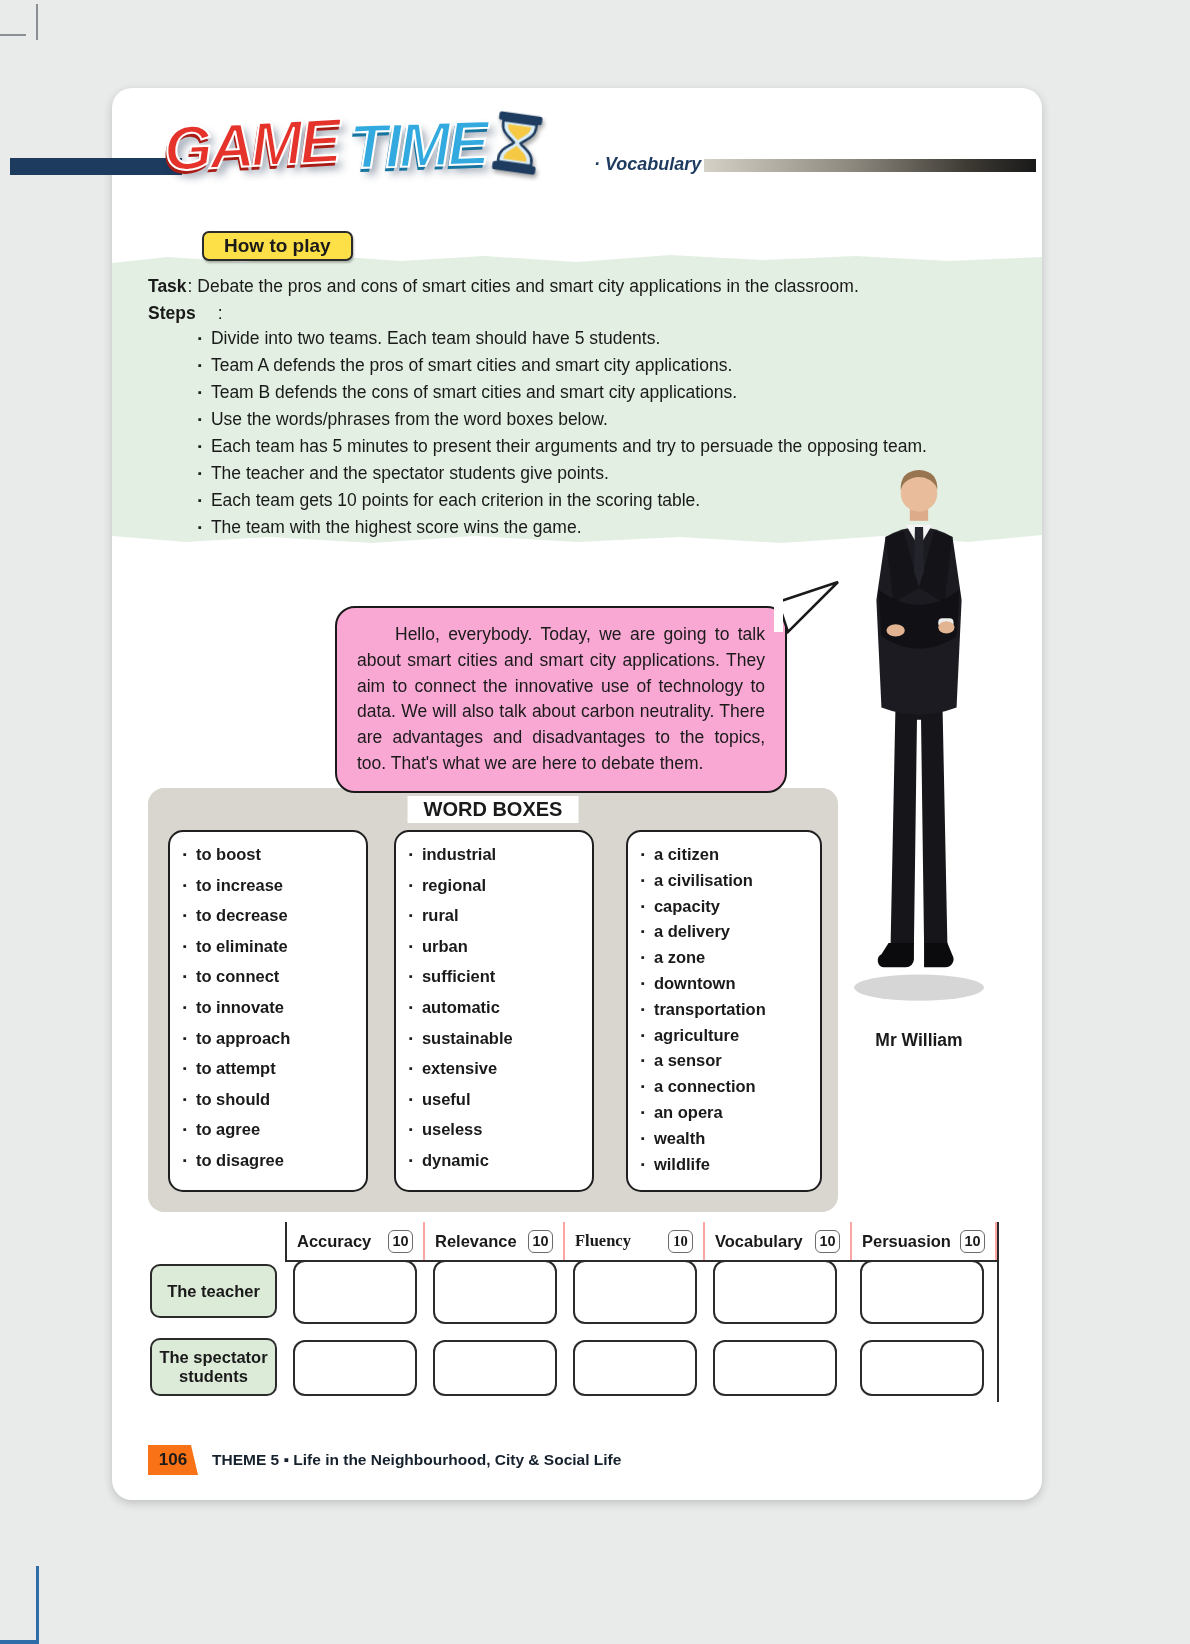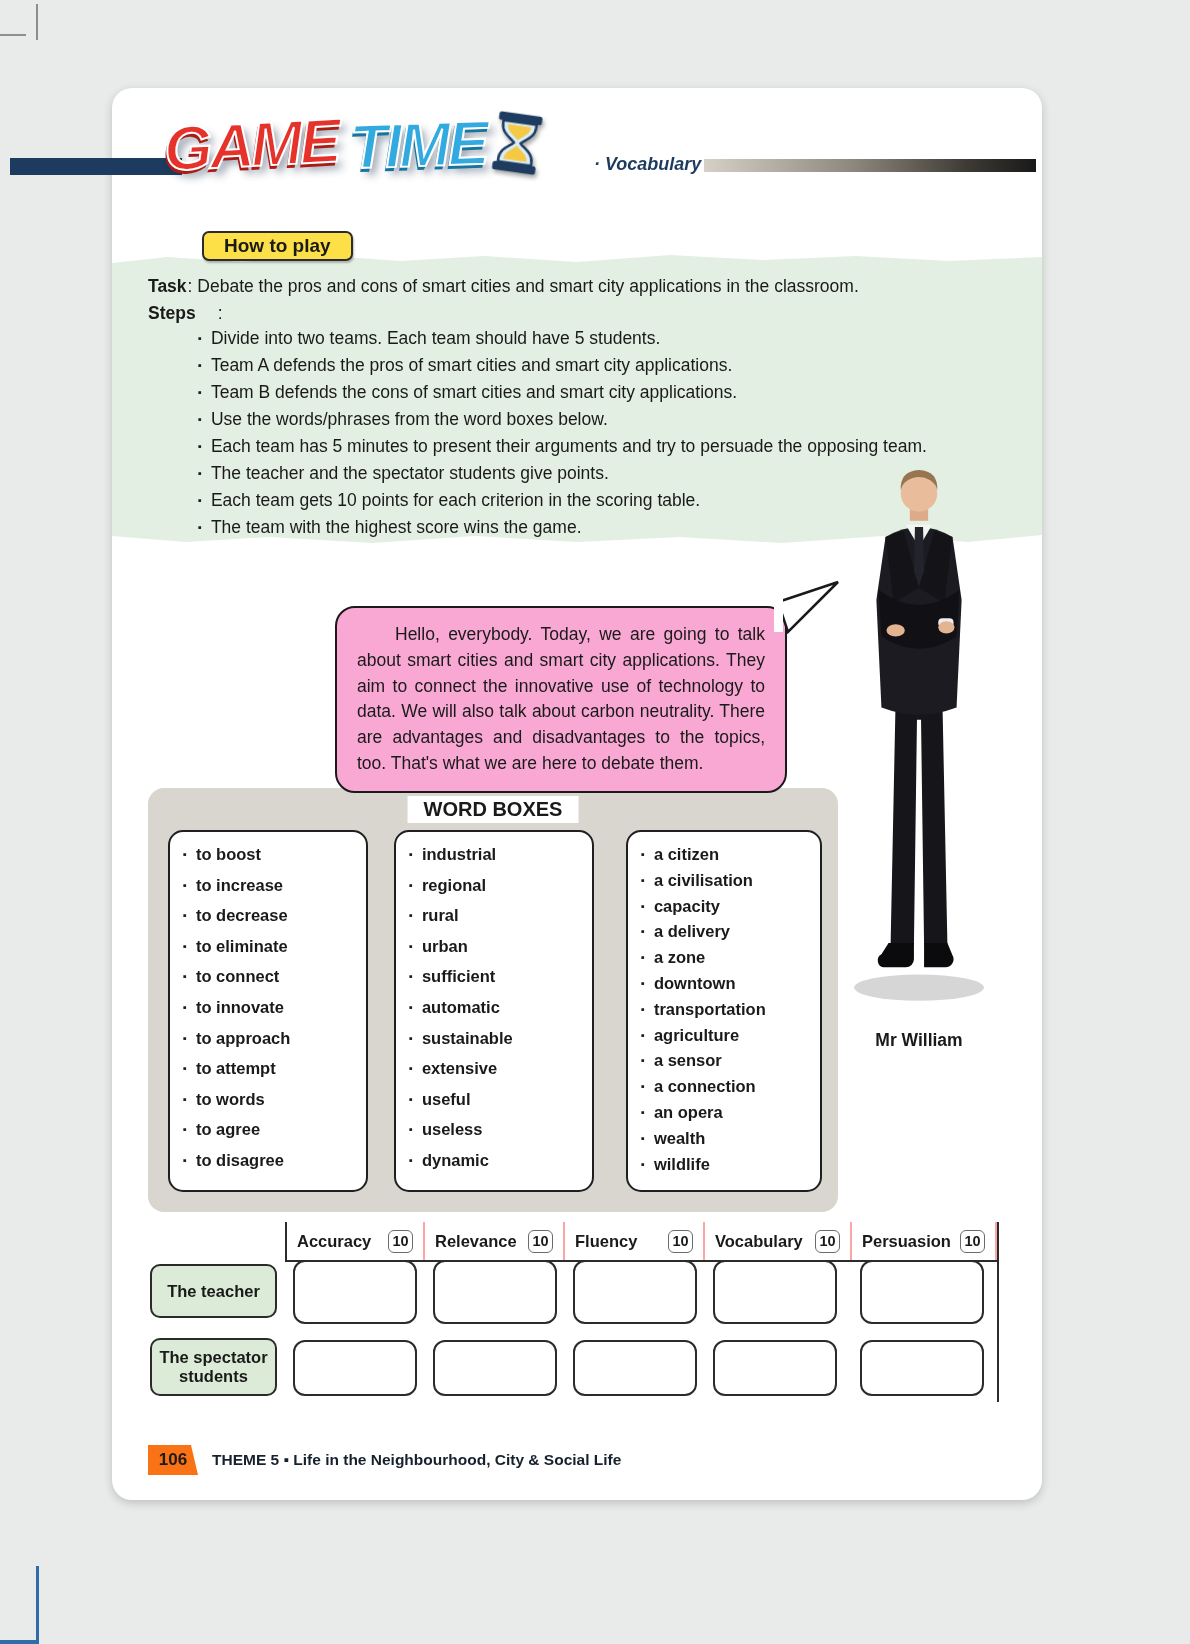--- a/index.html
+++ b/index.html
@@ -121,21 +121,21 @@
 
   
   .score-head {
     position:absolute; top:1134px; height:38px; z-index:2;
     display:flex; align-items:center; justify-content:space-between;
     padding:0 10px; font-weight:bold; font-size:16.5px;
     border-right:2px solid #fca5a5;
   }
   .sh0 { left:173px; width:140px; border-left:2px solid #2b2b2b; }
   .sh1 { left:313px; width:140px; }
-  .sh2 { left:453px; width:140px; }
+  .sh2 { left:453px; width:140px;font-family:Liberation Serif, serif; }
   .sh3 { left:593px; width:147px; }
   .sh4 { left:740px; width:145px; }
   .badge10 {
     min-width:25px; height:23px; border:1.6px solid #6b6b6b; border-radius:6px;
     display:flex; align-items:center; justify-content:center;
     font-weight:bold; font-size:14.5px; background:#fff; margin-left:6px;
   }
   .head-rule { position:absolute; left:173px; top:1172px; width:712px; border-top:2px solid #2b2b2b; }
   .right-rule { position:absolute; left:885px; top:1134px; height:180px; border-left:2px solid #2b2b2b; }
   .row-label {
@@ -306,21 +306,21 @@
         <li>
             <span class="bullet">▪</span>
             <span>to approach</span>
           </li>
         <li>
             <span class="bullet">▪</span>
             <span>to attempt</span>
           </li>
         <li>
             <span class="bullet">▪</span>
-            <span>to words</span>
+            <span>to should</span>
           </li>
         <li>
             <span class="bullet">▪</span>
             <span>to agree</span>
           </li>
         <li>
             <span class="bullet">▪</span>
             <span>to disagree</span>
           </li>
       </ul>

